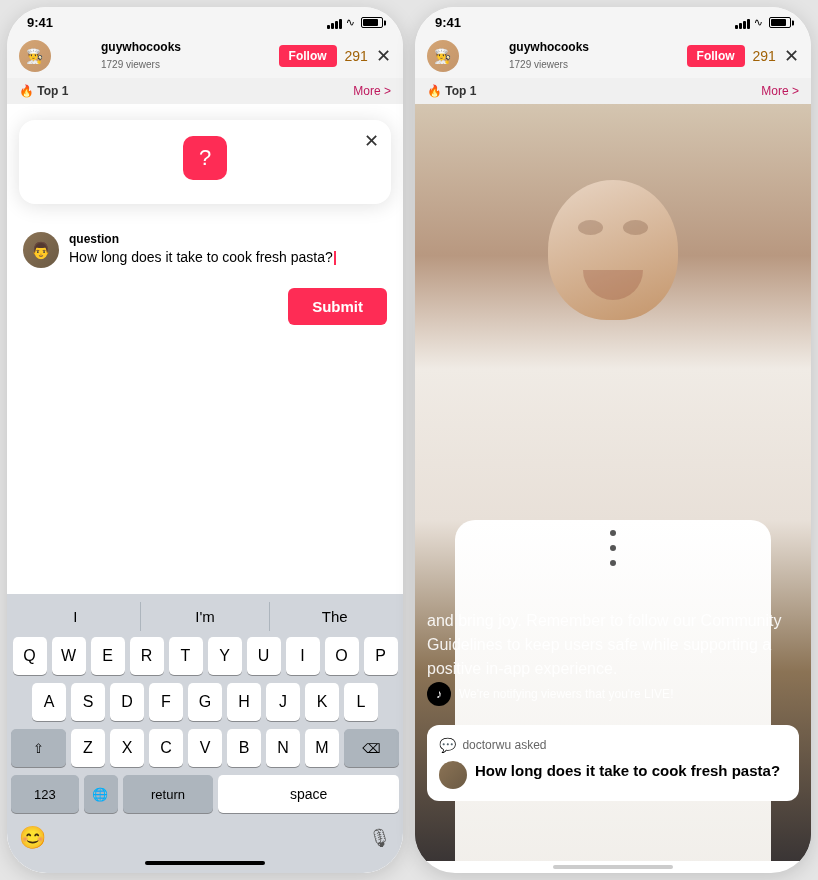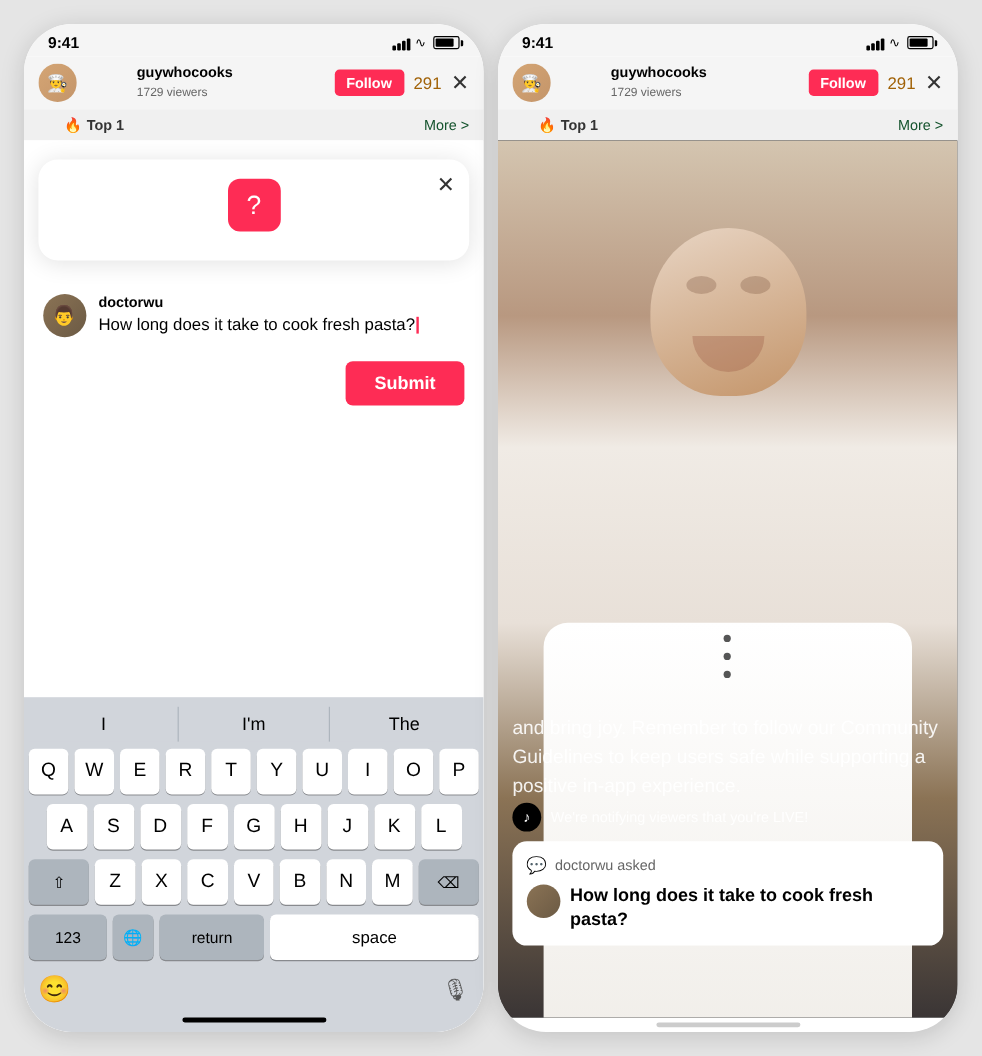--- a/index.html
+++ b/index.html
@@ -9,21 +9,21 @@
       justify-content: center;
       align-items: center;
       min-height: 100vh;
       font-family: -apple-system, BlinkMacSystemFont, 'Segoe UI', sans-serif;
     }
     .container {
       display: flex;
       gap: 12px;
       width: 818px;
       height: 880px;
-      padding: 20px;
+      padding: 7px;
       background: #e5e5e5;
     }
     .phone {
       flex: 1;
       background: #fff;
       border-radius: 40px;
       overflow: hidden;
       box-shadow: 0 4px 20px rgba(0,0,0,0.15);
       display: flex;
       flex-direction: column;
@@ -162,28 +162,27 @@
       padding: 6px 12px;
       background: #f0f0f0;
     }
     .top-badge {
       display: flex;
       align-items: center;
       gap: 4px;
       font-size: 12px;
       font-weight: 600;
       color: #333;
-      margin-left: 22px;
     }
     .more-btn {
       display: flex;
       align-items: center;
       gap: 2px;
       font-size: 12px;
-      color: #14532d;
+      color: #be185d;
       cursor: pointer;
     }
 
     
     .modal-overlay {
       flex: 1;
       background: #fff;
       display: flex;
       flex-direction: column;
     }
@@ -513,21 +512,21 @@
         <div class="modal-icon">
           <span class="modal-icon-inner">?</span>
         </div>
       </div>
 
       <div class="question-area">
         <div class="question-avatar">
           <span style="font-size:16px;">👨</span>
         </div>
         <div class="question-content">
-          <div class="question-user">doctorwu</div>
+          <div class="question-user">question</div>
           <div class="question-text">
             <span>How long does it take to cook fresh pasta?</span><span class="cursor"></span>
           </div>
         </div>
       </div>
 
       <div class="submit-area">
         <button class="submit-btn">Submit</button>
       </div>
 

